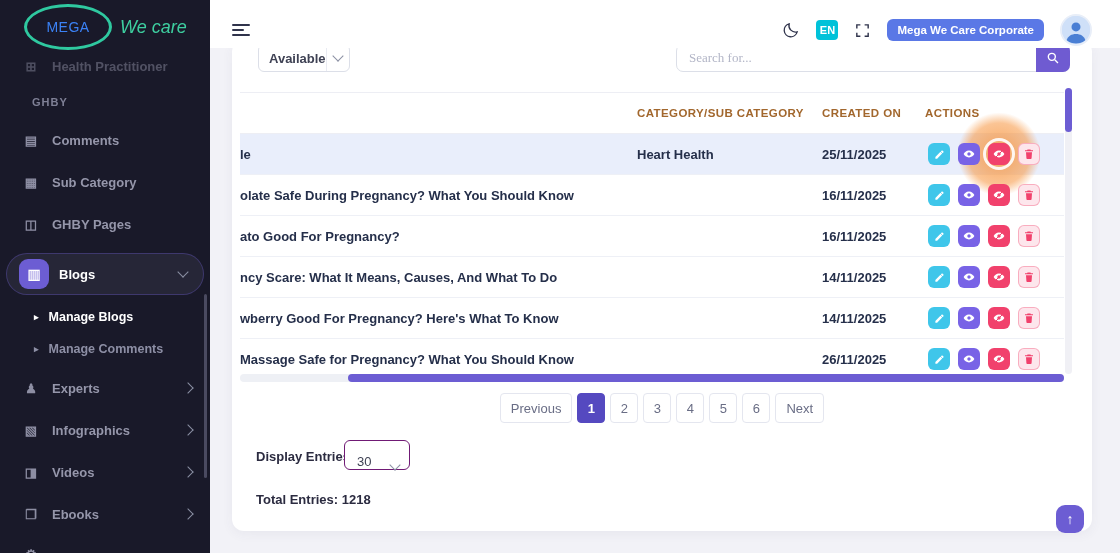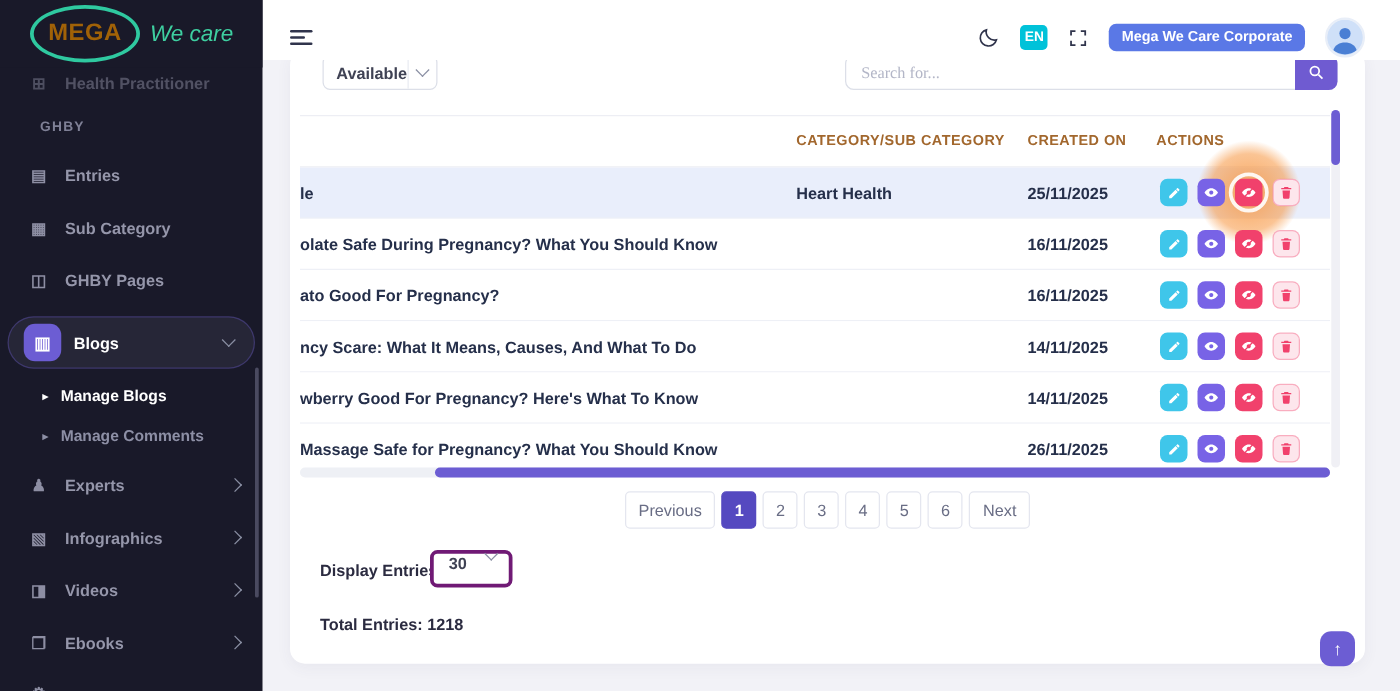--- a/index.html
+++ b/index.html
@@ -5,21 +5,21 @@
   html,body{margin:0;padding:0;background:#e9e9ef}
   .frame{position:relative;width:1120px;height:553px;overflow:hidden;background:#f2f2f7;
          font-family:"Liberation Sans",sans-serif;-webkit-font-smoothing:antialiased}
 
   
   .sidebar{position:absolute;left:0;top:0;width:210px;height:553px;background:#191929;z-index:30}
   .logo-row{position:absolute;left:0;top:0;width:210px;height:54px;background:#191929;z-index:3;
             display:flex;align-items:center;padding-left:24px;box-sizing:border-box}
   .logo-oval{width:82px;height:40px;border:3px solid #2fc9a0;border-radius:50%;display:flex;
              align-items:center;justify-content:center;flex:none}
-  .logo-mega{color:#a16207;font-weight:bold;font-size:19px;letter-spacing:.5px}
+  .logo-mega{color:#3b82f6;font-weight:normal;font-size:14px;letter-spacing:.5px}
   .logo-tag{color:#3ecfa0;font-size:18px;font-style:italic;margin-left:8px;white-space:nowrap}
   .nitem{position:absolute;left:0;width:210px;height:40px;display:flex;align-items:center;
          padding-left:22px;box-sizing:border-box;color:#9596aa;font-size:13px;font-weight:600;cursor:pointer}
   .nitem .ico{width:18px;margin-right:12px;font-size:13px;color:#8d8ea3;text-align:center;flex:none}
   .nitem.dim{opacity:.45}
   .nsection{position:absolute;left:32px;top:96px;color:#7f8096;font-size:11px;font-weight:bold;letter-spacing:1px}
   .active-pill{left:6px;width:198px;height:42px;background:#262637;border:1px solid rgba(108,93,211,.35);
                border-radius:21px;padding-left:12px;color:#fff}
   .chip{width:30px;height:30px;border-radius:9px;background:#6c5dd3;color:#fff;display:flex;
         align-items:center;justify-content:center;font-size:14px;margin-right:10px;flex:none}
@@ -97,23 +97,23 @@
   .vthumb{position:absolute;left:0;top:0;width:7px;height:44px;background:#6c5dd3;border-radius:4px;cursor:pointer}
 
   
   .pagination{position:absolute;left:0;top:353px;width:100%;display:flex;justify-content:center;gap:5px}
   .pagebox{min-width:28px;height:30px;border:1px solid #e4e6ef;border-radius:4px;background:#fff;color:#696d85;
         font-size:13px;display:flex;align-items:center;justify-content:center;padding:0 10px;box-sizing:border-box;
         cursor:pointer;font-family:inherit}
   .pagebox.num{padding:0 6px}
   .pagebox.active{background:#5549c0;border-color:#5549c0;color:#fff;font-weight:bold}
   .de-label{position:absolute;left:24px;top:409px;font-size:13px;font-weight:bold;color:#2b2b40}
-  .de-select{position:absolute;left:112px;top:400px;width:66px;height:30px;border:3px solid #701a75;border-radius:6px;
-        background:#fff;display:flex;align-items:flex-start;justify-content:space-between;padding:0 10px 0 12px;
-        box-sizing:border-box;font-size:13px;font-weight:700;color:#3f4254;cursor:pointer}
+  .de-select{position:absolute;left:112px;top:400px;width:66px;height:30px;border:1px solid #701a75;border-radius:6px;
+        background:#fff;display:flex;align-items:flex-end;justify-content:space-between;padding:0 10px 0 12px;
+        box-sizing:border-box;font-size:13px;font-weight:400;color:#3f4254;cursor:pointer}
   .total{position:absolute;left:24px;top:452px;font-size:13px;font-weight:bold;color:#2b2b40}
   .scrolltop{position:absolute;left:846px;top:457px;width:28px;height:28px;background:#6c5dd3;border:none;
         border-radius:9px;color:#fff;font-size:14px;font-weight:bold;cursor:pointer;z-index:40;
         display:flex;align-items:center;justify-content:center}
 </style>
 </head>
 <body>
 
 <div class="frame">
 
@@ -121,21 +121,21 @@
 
     <div class="nitem dim" style="top:46px">
       <span class="ico">⊞</span>
       <span>Health Practitioner</span>
     </div>
 
     <div class="nsection">GHBY</div>
 
     <div class="nitem" style="top:120px">
       <span class="ico">▤</span>
-      <span>Entries</span>
+      <span>Comments</span>
     </div>
 
     <div class="nitem" style="top:162px">
       <span class="ico">▦</span>
       <span>Sub Category</span>
     </div>
 
     <div class="nitem" style="top:204px">
       <span class="ico">◫</span>
       <span>GHBY Pages</span>

